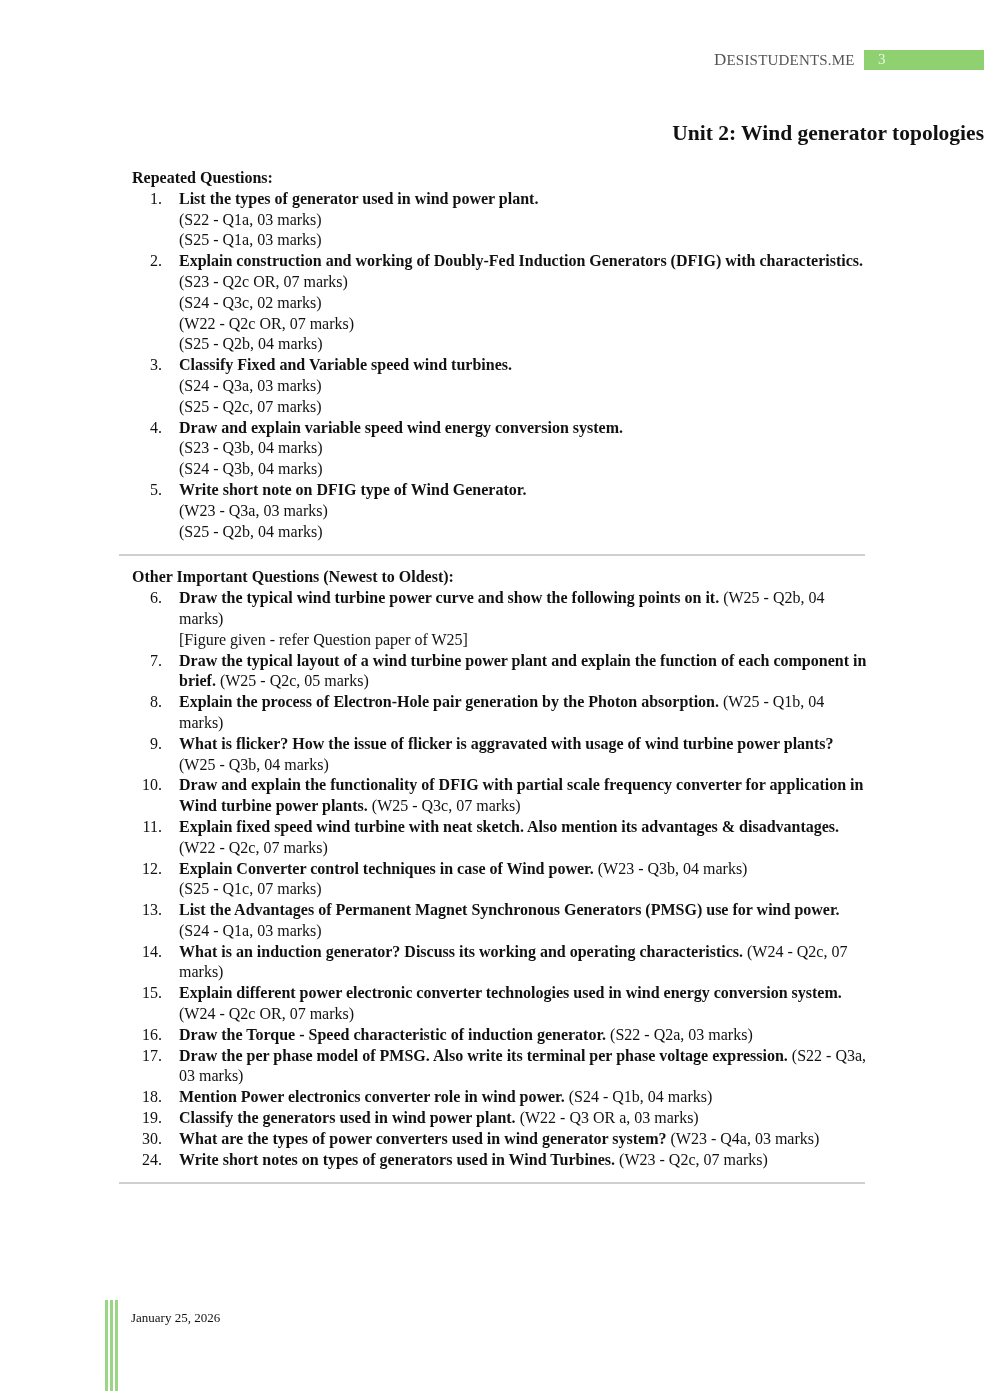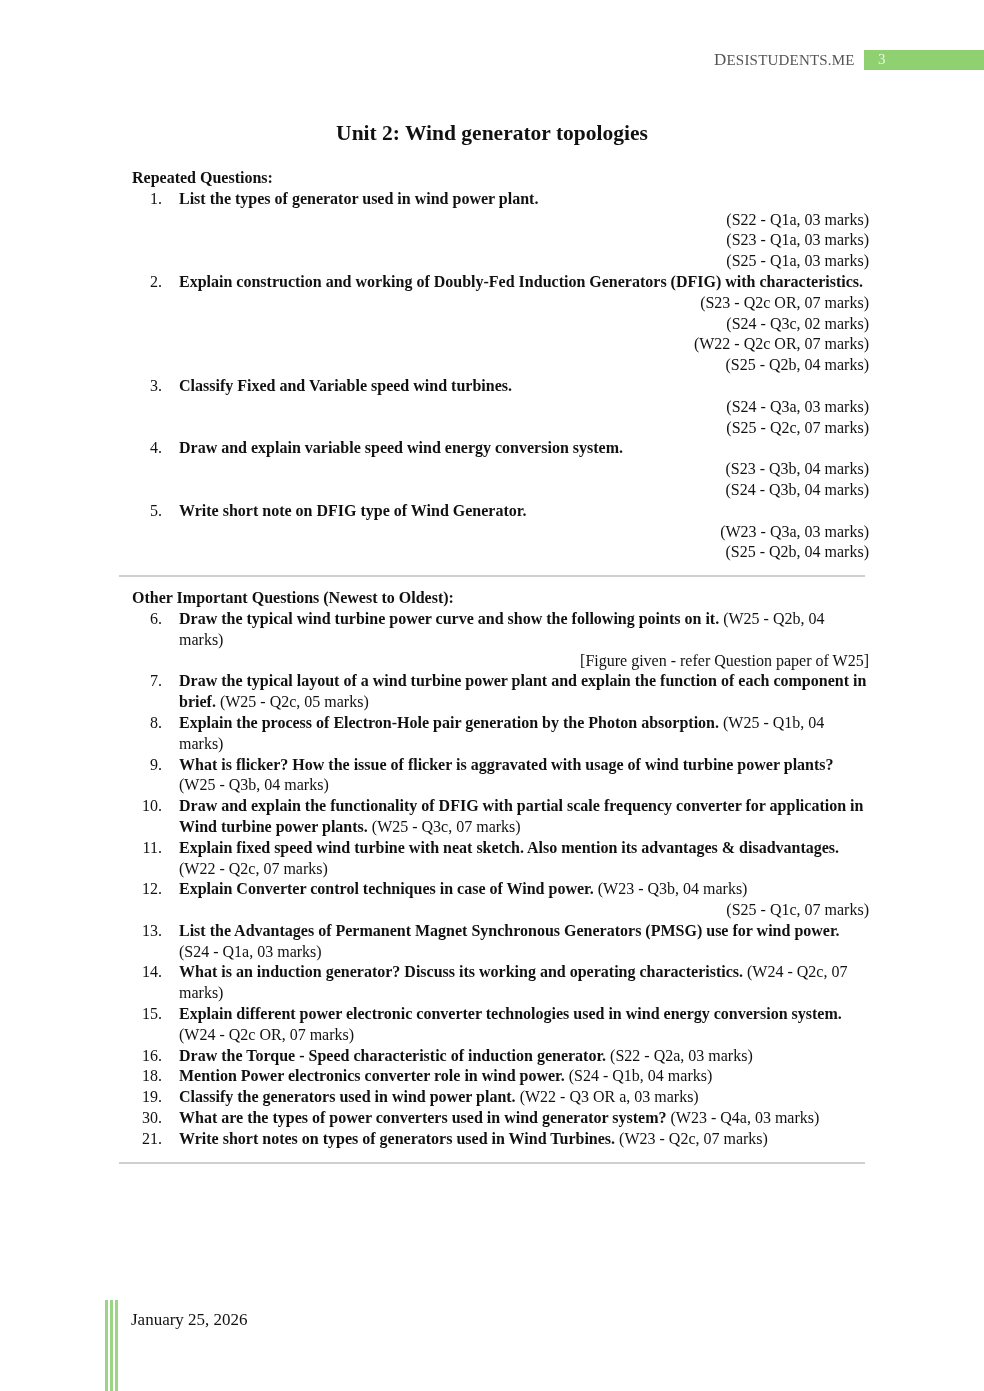--- a/index.html
+++ b/index.html
@@ -3,48 +3,48 @@
 <meta charset="utf-8">
 <style>
   html, body { margin: 0; padding: 0; background: #ffffff; }
   body { width: 984px; height: 1391px; position: relative; overflow: hidden;
          font-family: "Liberation Serif", "DejaVu Serif", serif; color: #111; }
   .hdr-site { position: absolute; left: 714px; top: 50px; font-size: 15px; color: #555;
               letter-spacing: 0.2px; font-variant: small-caps; }
   .hdr-site .big { font-size: 17px; }
   .hdr-bar { position: absolute; left: 864px; top: 50px; width: 120px; height: 20px; background: #8fd170; }
   .hdr-bar span { position: absolute; left: 14px; top: 1px; font-size: 15px; color: #eaf7e2; }
-  .title { position: absolute; left: 0; width: 984px; top: 121px; text-align: center;
+  .title { position: absolute; left: 0; width: 984px; top: 121px; text-align: right;
            font-size: 21.5px; font-weight: bold; }
   .content { position: absolute; left: 119px; top: 168px; width: 750px; font-size: 16px; line-height: 20.8px; }
   .sec-head { font-weight: bold; margin-left: 13px; }
   ol { margin: 0; padding: 0; list-style: none; }
   li { position: relative; padding-left: 60px; }
   li .num { position: absolute; left: 0; width: 43px; text-align: right; }
   li .q { font-weight: bold; text-align: right; }
-  .sub { display: block; text-align: right; }
+  .sub { display: block; }
   .rule { height: 0; border-top: 2px solid #d0d0d0; margin: 12px 0 11px 0; width: 746px; }
   .footer-lines { position: absolute; left: 105px; top: 1300px; width: 14px; height: 91px; }
   .footer-lines i { position: absolute; top: 0; width: 3px; height: 91px; background: #9ad685; }
-  .footer-date { position: absolute; left: 131px; top: 1310px; font-size: 17px; }
+  .footer-date { position: absolute; left: 131px; top: 1310px; font-size: 13px; }
 </style>
 </head>
 <body>
 
 <div class="hdr-site"><span class="big">D</span><span>ESISTUDENTS.ME</span></div>
 <div class="hdr-bar">
     <span>3</span>
   </div>
 
 <div class="title">Unit 2: Wind generator topologies</div>
 
 <div class="content">
   <div class="sec-head">Repeated Questions:</div>
   <ol>
-    <li><span class="num">1.</span><span class="q">List the types of generator used in wind power plant.</span><span class="sub">(S22 - Q1a, 03 marks)</span><span class="sub">(S23 - Q1a, 03 marks)</span><span class="sub">(S25 - Q1a, 03 marks)</span></li>
+    <li><span class="num">1.</span><span class="q">List the types of generator used in wind power plant.</span><span class="sub">(S22 - Q1a, 03 marks)</span><span class="sub">(S25 - Q1a, 03 marks)</span></li>
     <li><span class="num">2.</span><span class="q">Explain construction and working of Doubly-Fed Induction Generators (DFIG) with characteristics.</span><span class="sub">(S23 - Q2c OR, 07 marks)</span><span class="sub">(S24 - Q3c, 02 marks)</span><span class="sub">(W22 - Q2c OR, 07 marks)</span><span class="sub">(S25 - Q2b, 04 marks)</span></li>
     <li><span class="num">3.</span><span class="q">Classify Fixed and Variable speed wind turbines.</span><span class="sub">(S24 - Q3a, 03 marks)</span><span class="sub">(S25 - Q2c, 07 marks)</span></li>
     <li><span class="num">4.</span><span class="q">Draw and explain variable speed wind energy conversion system.</span><span class="sub">(S23 - Q3b, 04 marks)</span><span class="sub">(S24 - Q3b, 04 marks)</span></li>
     <li><span class="num">5.</span><span class="q">Write short note on DFIG type of Wind Generator.</span><span class="sub">(W23 - Q3a, 03 marks)</span><span class="sub">(S25 - Q2b, 04 marks)</span></li>
   </ol>
 
   <div class="rule"></div>
 
   <div class="sec-head">Other Important Questions (Newest to Oldest):</div>
   <ol>
@@ -52,24 +52,25 @@
     <li><span class="num">7.</span><span class="q">Draw the typical layout of a wind turbine power plant and explain the function of each component in brief.</span> <span>(W25 - Q2c, 05 marks)</span></li>
     <li><span class="num">8.</span><span class="q">Explain the process of Electron-Hole pair generation by the Photon absorption.</span> <span>(W25 - Q1b, 04 marks)</span></li>
     <li><span class="num">9.</span><span class="q">What is flicker? How the issue of flicker is aggravated with usage of wind turbine power plants?</span> <span>(W25 - Q3b, 04 marks)</span></li>
     <li><span class="num">10.</span><span class="q">Draw and explain the functionality of DFIG with partial scale frequency converter for application in Wind turbine power plants.</span> <span>(W25 - Q3c, 07 marks)</span></li>
     <li><span class="num">11.</span><span class="q">Explain fixed speed wind turbine with neat sketch. Also mention its advantages &amp; disadvantages.</span> <span>(W22 - Q2c, 07 marks)</span></li>
     <li><span class="num">12.</span><span class="q">Explain Converter control techniques in case of Wind power.</span> <span>(W23 - Q3b, 04 marks)</span><span class="sub">(S25 - Q1c, 07 marks)</span></li>
     <li><span class="num">13.</span><span class="q">List the Advantages of Permanent Magnet Synchronous Generators (PMSG) use for wind power.</span> <span>(S24 - Q1a, 03 marks)</span></li>
     <li><span class="num">14.</span><span class="q">What is an induction generator? Discuss its working and operating characteristics.</span> <span>(W24 - Q2c, 07 marks)</span></li>
     <li><span class="num">15.</span><span class="q">Explain different power electronic converter technologies used in wind energy conversion system.</span> <span>(W24 - Q2c OR, 07 marks)</span></li>
     <li><span class="num">16.</span><span class="q">Draw the Torque - Speed characteristic of induction generator.</span> <span>(S22 - Q2a, 03 marks)</span></li>
+    <li><span class="num">17.</span><span class="q">Draw the per phase model of PMSG. Also write its terminal per phase voltage expression.</span> <span>(S22 - Q3a, 03 marks)</span></li>
     <li><span class="num">18.</span><span class="q">Mention Power electronics converter role in wind power.</span> <span>(S24 - Q1b, 04 marks)</span></li>
     <li><span class="num">19.</span><span class="q">Classify the generators used in wind power plant.</span> <span>(W22 - Q3 OR a, 03 marks)</span></li>
     <li><span class="num">30.</span><span class="q">What are the types of power converters used in wind generator system?</span> <span>(W23 - Q4a, 03 marks)</span></li>
-    <li><span class="num">21.</span><span class="q">Write short notes on types of generators used in Wind Turbines.</span> <span>(W23 - Q2c, 07 marks)</span></li>
+    <li><span class="num">24.</span><span class="q">Write short notes on types of generators used in Wind Turbines.</span> <span>(W23 - Q2c, 07 marks)</span></li>
   </ol>
 
   <div class="rule"></div>
 </div>
 
 <div class="footer-lines">
   <i style="left:0"></i>
     <i style="left:5px"></i>
     <i style="left:10px"></i>
 </div>

